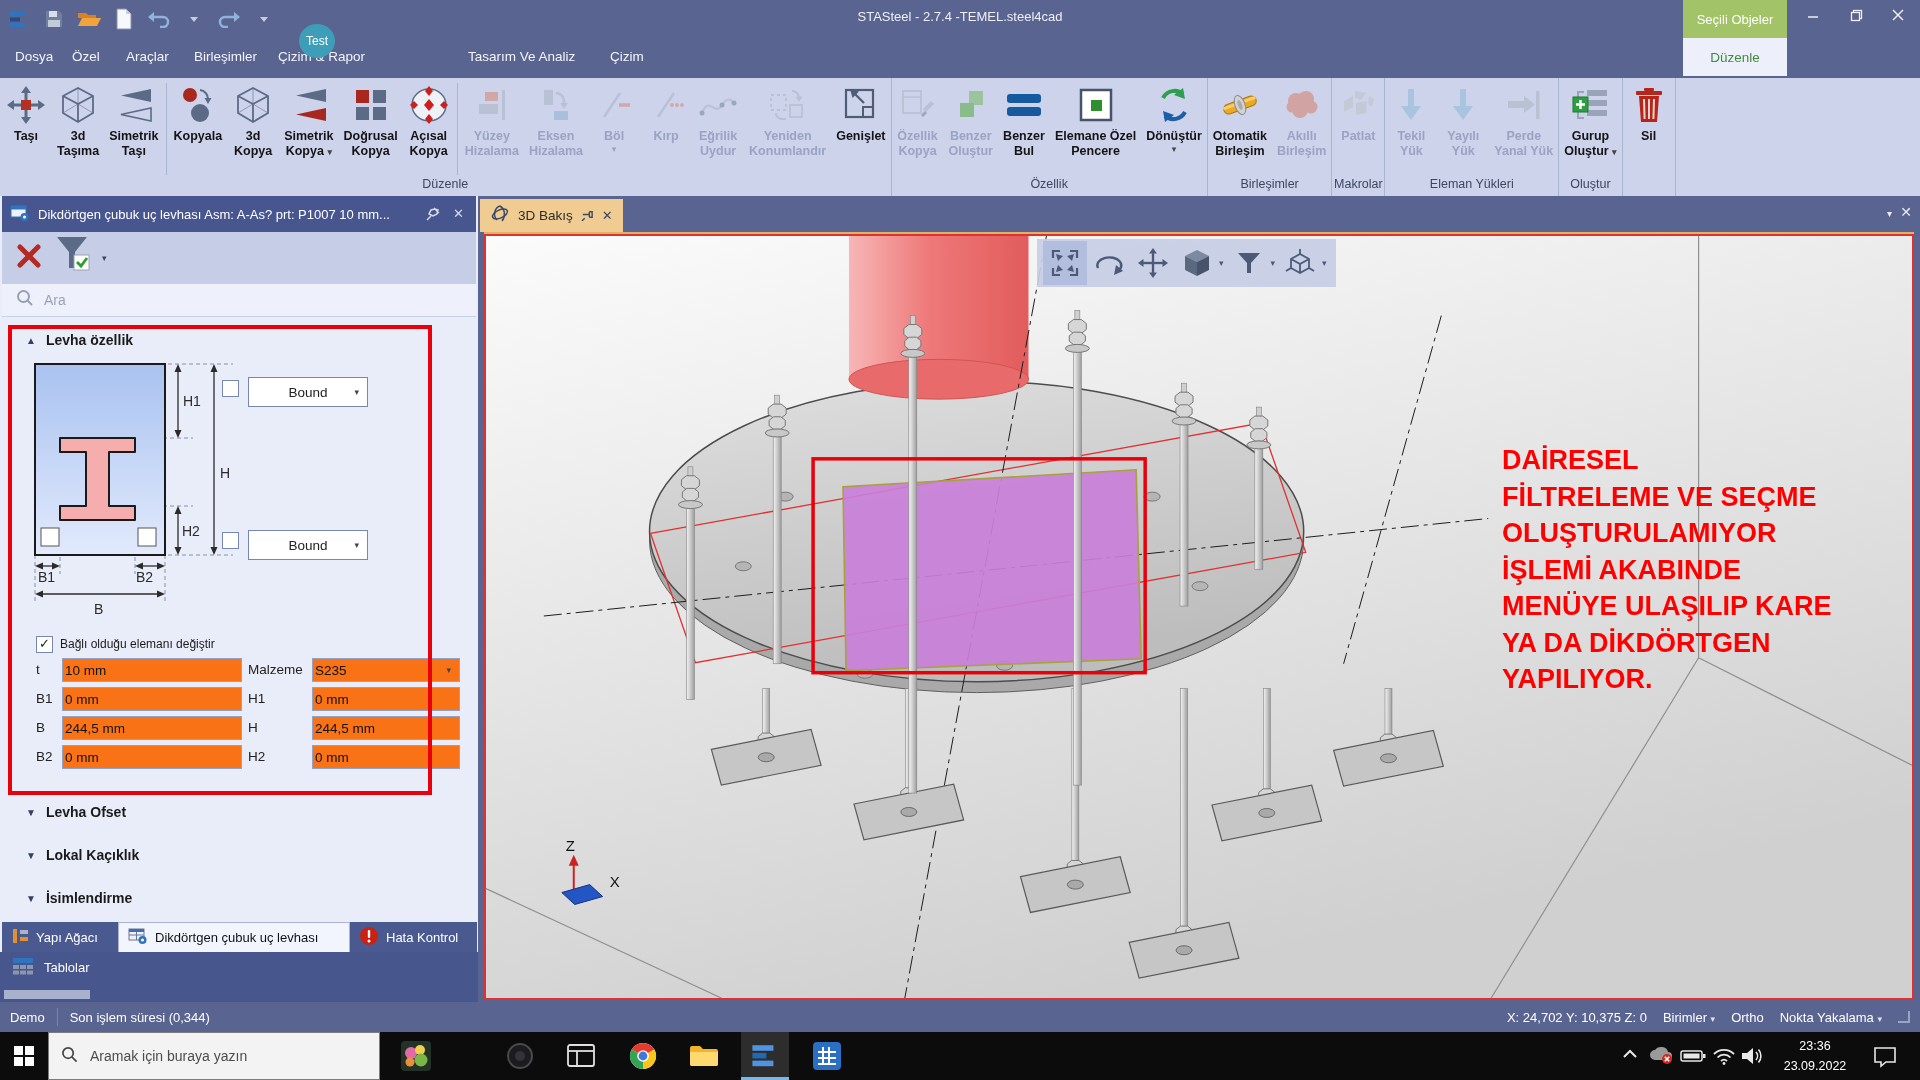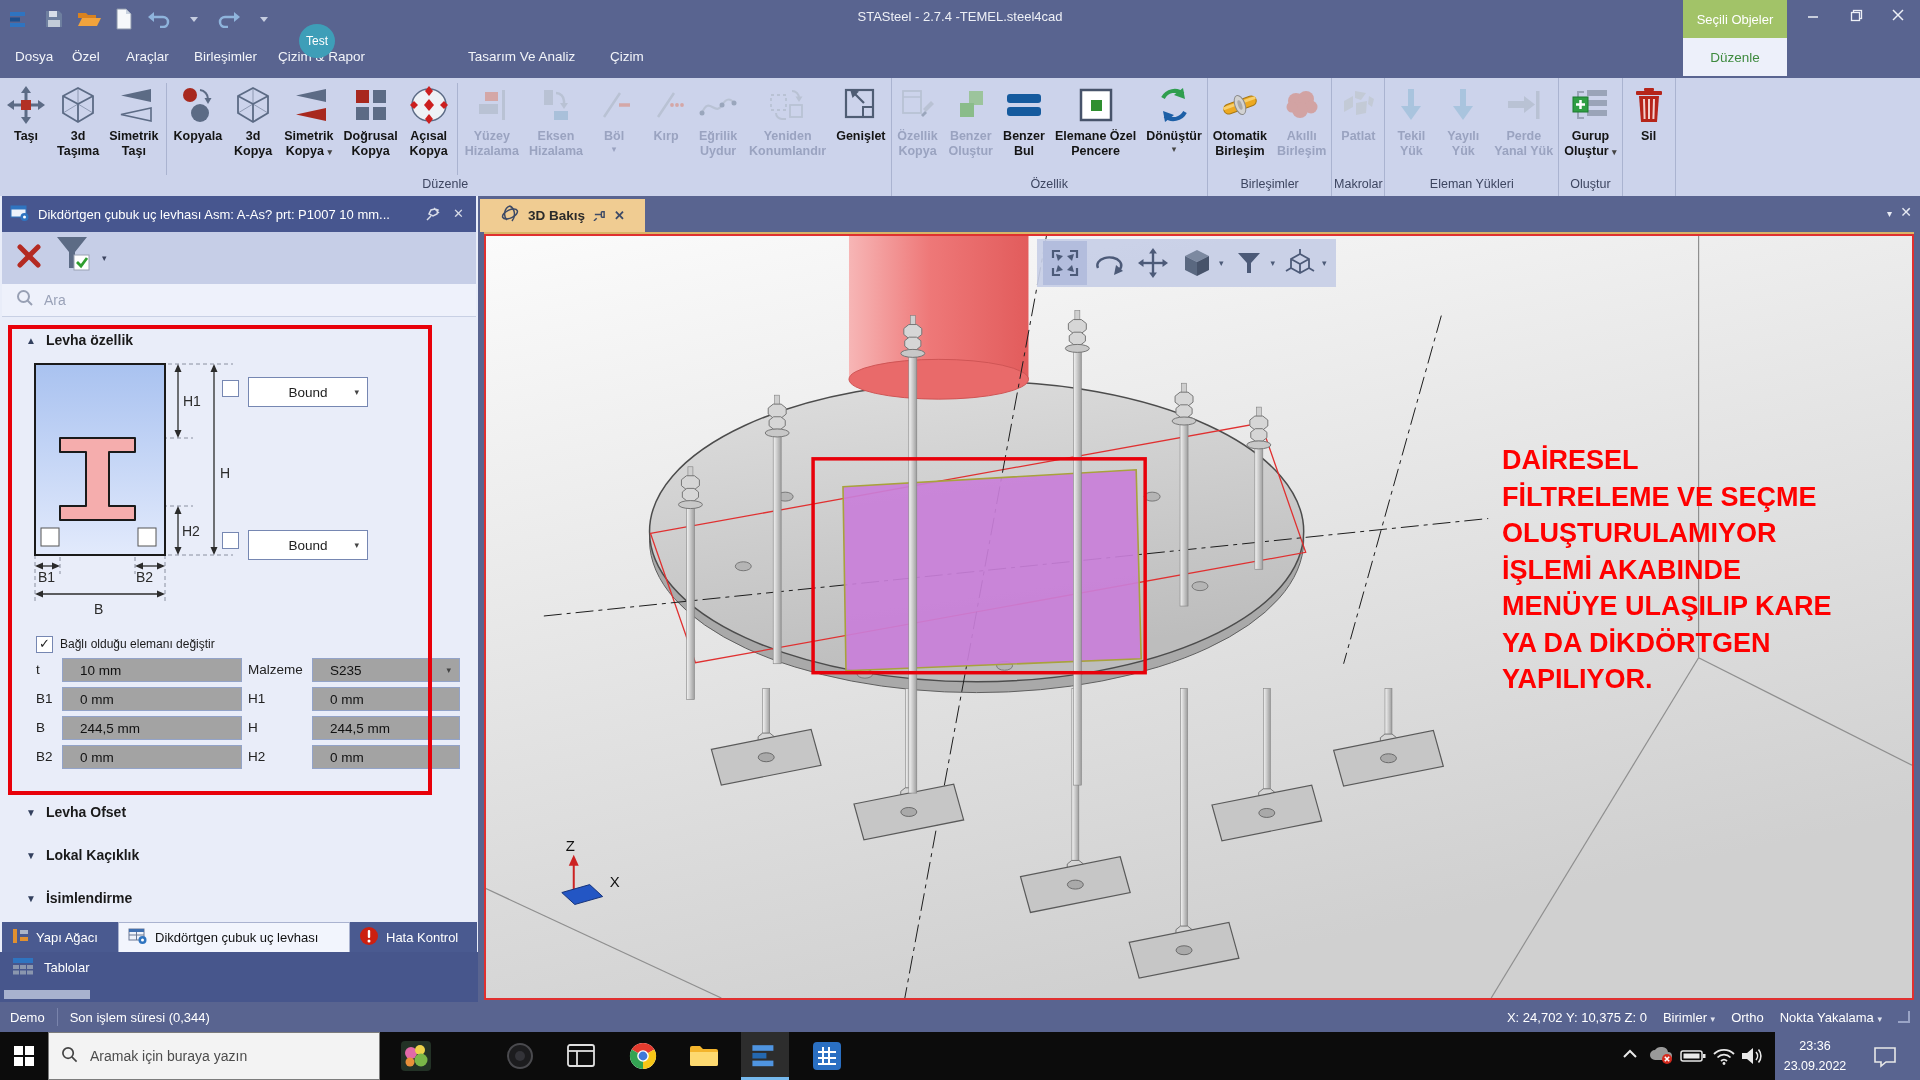--- a/index.html
+++ b/index.html
@@ -36,50 +36,50 @@
   #panel-toolbar{position:absolute;left:2px;top:36px;width:474px;height:52px;background:#c6cee7;display:flex;align-items:center;}
   #panel-search{position:absolute;left:2px;top:88px;width:474px;height:32px;background:#eef1fb;border-bottom:1px solid #c8d0e4;display:flex;align-items:center;}
   #panel-search .ph{color:#9aa2b8;font-size:14px;margin-left:10px;}
   #red-annot-rect{position:absolute;left:8px;top:129px;width:424px;height:470px;border:4px solid #e8000a;box-sizing:border-box;pointer-events:none;z-index:8;}
   .sec-head{position:absolute;display:flex;align-items:center;gap:10px;font-weight:bold;font-size:14px;color:#1a1a1a;}
   .sec-arrow{font-size:10px;color:#33405e;}
   .pcheck{position:absolute;width:17px;height:17px;background:#fff;border:1px solid #7687b2;box-sizing:border-box;font-size:13px;line-height:14px;text-align:center;color:#2b2b2b;}
   .pselect{position:absolute;height:30px;background:#fff;border:1px solid #7687b2;box-sizing:border-box;display:flex;align-items:center;justify-content:center;font-size:13.5px;color:#222;}
   .pselect .sel-caret{position:absolute;right:8px;font-size:9px;color:#444;}
   .f-label{position:absolute;font-size:13.5px;color:#222;}
-  .f-input{position:absolute;height:24px;background:#a3a3a3;border:1px solid #93a3c8;box-sizing:border-box;font-size:13.5px;color:#111;display:flex;align-items:center;padding-left:17px;}
+  .f-input{position:absolute;height:24px;background:#f97316;border:1px solid #93a3c8;box-sizing:border-box;font-size:13.5px;color:#111;display:flex;align-items:center;padding-left:2px;}
   #panel-tabs{position:absolute;left:0;top:726px;height:30px;}
   .ptab{position:absolute;top:0;height:30px;display:flex;align-items:center;gap:7px;font-size:13px;padding-left:9px;box-sizing:border-box;}
   .ptab.dark{background:#4a5a90;color:#fff;}
   .ptab.active{background:#f2f5fd;color:#111;border:1px solid #aab3d0;border-bottom:none;}
   #panel-bottom{position:absolute;left:0;top:756px;width:478px;height:50px;background:#47568c;}
   #tables-row{position:absolute;left:12px;top:5px;display:flex;align-items:center;gap:10px;color:#fff;font-size:13px;}
   #panel-progress{position:absolute;left:4px;top:38px;width:86px;height:9px;background:#a8b2ce;}
   
   #tabstrip{position:absolute;left:478px;top:196px;width:1442px;height:36px;background:#596490;}
-  #view-tab{position:absolute;left:2px;top:3px;height:33px;background:#f0cc92;display:flex;align-items:center;gap:8px;padding:0 20px;color:#2b2b2b;font-size:13.5px;font-weight:bold;}
+  #view-tab{position:absolute;left:2px;top:3px;height:33px;background:#f0cc92;display:flex;align-items:center;gap:8px;padding:0 10px;color:#2b2b2b;font-size:13.5px;}
   #strip-caret{position:absolute;right:28px;top:12px;color:#e8ebf4;font-size:10px;}
   #strip-close{position:absolute;right:8px;top:8px;color:#e8ebf4;font-size:14px;}
   #tanline{position:absolute;left:484px;top:232px;width:1430px;height:2px;background:#d9b568;z-index:2;}
   #viewport{position:absolute;left:484px;top:234px;width:1430px;height:766px;border:2px solid #e03030;box-sizing:border-box;background:#e8e8e8;}
   #scene{position:absolute;left:0;top:0;width:100%;height:100%;}
   #vp-toolbar{position:absolute;left:551px;top:3px;height:48px;background:rgba(199,206,230,0.92);display:flex;align-items:center;padding:0 6px;z-index:4;}
   .vpt-btn{width:44px;height:44px;display:flex;align-items:center;justify-content:center;}
   .vpt-btn.hl{background:#b3bddd;}
   .vpt-caret{font-size:9px;color:#4c5a78;margin:0 3px 0 0;}
   #annot-text{position:absolute;left:1016px;top:206px;color:#ff0000;font-size:27px;font-weight:bold;line-height:36.5px;white-space:nowrap;z-index:5;}
   
   #statusbar{position:absolute;left:0;top:1002px;width:1920px;height:30px;background:#596490;color:#fff;font-size:13px;}
   #status-left{position:absolute;left:10px;top:0;height:30px;display:flex;align-items:center;gap:12px;}
   .vdiv{width:1px;height:18px;background:#7a84ac;}
   #status-right{position:absolute;right:10px;top:0;height:30px;display:flex;align-items:center;gap:16px;}
   .st-caret{font-size:9px;color:#dfe3ef;}
   #grip{width:10px;height:10px;border-right:2px solid #9aa4c6;border-bottom:2px solid #9aa4c6;}
   
-  #taskbar{position:absolute;left:0;top:1032px;width:1775px;height:48px;background:#0c0c0c;}
+  #taskbar{position:absolute;left:0;top:1032px;width:1920px;height:48px;background:#0c0c0c;}
   #start-btn{position:absolute;left:0;top:0;width:48px;height:48px;display:flex;align-items:center;justify-content:center;}
   #task-search{position:absolute;left:48px;top:0;width:332px;height:48px;background:#f3f3f3;border:1px solid #7c7c7c;box-sizing:border-box;display:flex;align-items:center;gap:12px;padding-left:12px;}
   #task-search span{color:#4c4c4c;font-size:14px;}
   .task-icon{position:absolute;top:0;width:48px;height:48px;display:flex;align-items:center;justify-content:center;}
   .task-icon.active{background:#2d2d2d;border-bottom:3px solid #76b9ed;box-sizing:border-box;}
   .tray-item{position:absolute;display:flex;align-items:center;justify-content:center;}
   #clock{position:absolute;left:1772px;top:4px;width:86px;color:#fff;font-size:12.5px;text-align:center;line-height:20px;}
 </style>
 </head>
 <body>

